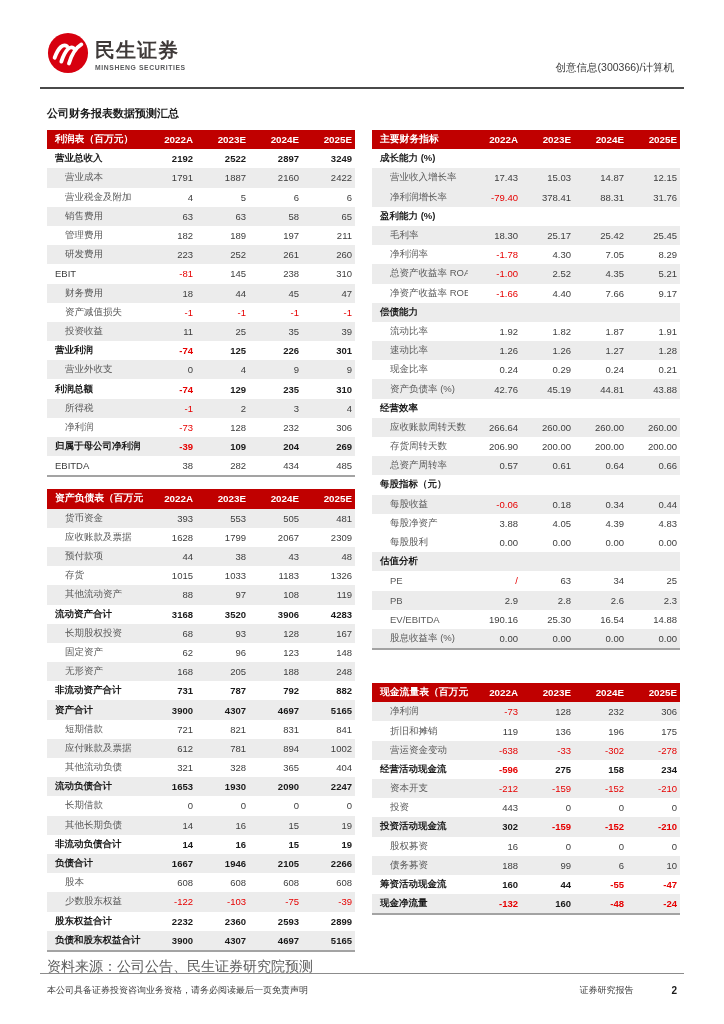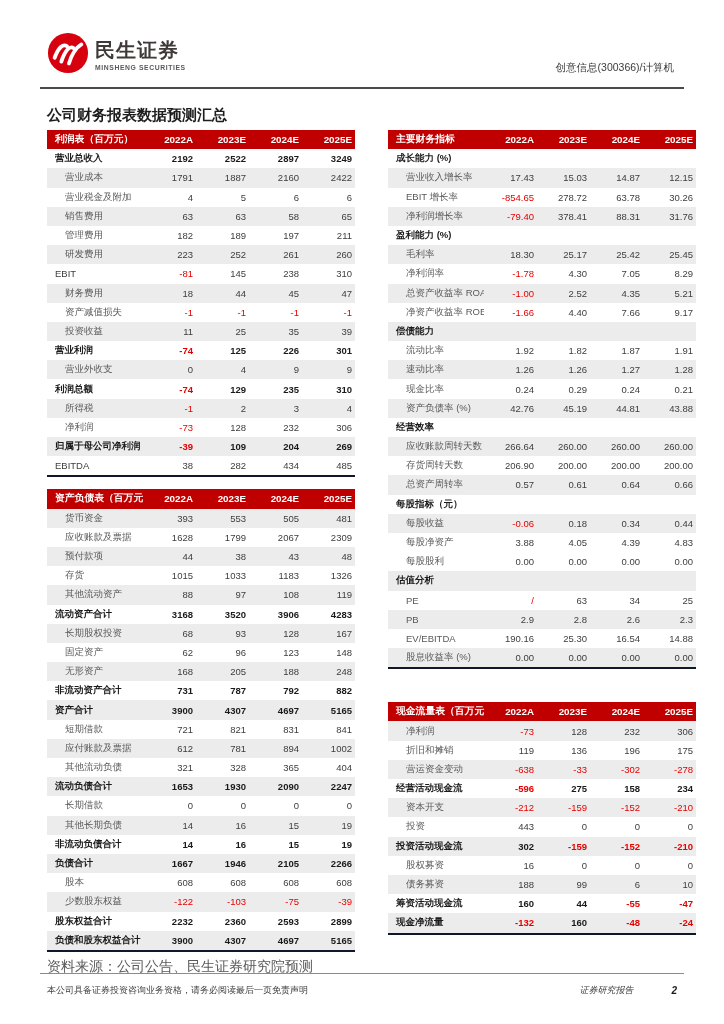--- a/index.html
+++ b/index.html
@@ -14,29 +14,29 @@
   .brand-header{position:absolute;top:31px;left:47px;right:42px;height:46px;}
   .logo-wrap{position:absolute;left:0;top:1px;display:flex;align-items:center;}
   .logo-icon{width:42px;height:42px;display:block;}
   .logo-text{margin-left:6px;padding-top:3px;}
   .brand-cn{font-size:20px;font-weight:700;color:#3f3a39;letter-spacing:1px;line-height:22px;}
   .brand-en{font-size:6.8px;font-weight:700;color:#58595b;letter-spacing:0.6px;margin-top:3px;}
   .doc-ref{position:absolute;right:8px;bottom:2px;font-size:10.5px;color:#3c3c3c;}
   .header-rule{position:absolute;top:87px;left:40px;right:40px;height:2px;background:#4a4a4a;}
 
   
-  .page-title{position:absolute;top:106px;left:47px;font-size:15px;font-weight:700;color:#1d1d1d;}
+  .page-title{position:absolute;top:106px;left:47px;font-size:11px;font-weight:700;color:#1d1d1d;}
 
   
   .col{position:absolute;top:130px;width:308px;}
   .col-left{left:47px;}
-  .col-right{left:388px;}
+  .col-right{left:372px;}
 
   
-  .fin-table{width:308px;border-bottom:2px solid #0f172a;}
+  .fin-table{width:308px;border-bottom:2px solid #a3a3a3;}
   .ft-row{display:flex;align-items:center;height:19.2px;}
   .ft-header{background:#c00000;}
   .ft-header .cell-label{color:#fff;font-weight:700;font-size:9.8px;padding-left:8px;}
   .ft-header .cell-value{color:#fff;font-weight:700;font-size:9.8px;}
   .cell-label{flex:1 1 auto;font-size:9.5px;color:#595959;padding-left:8px;white-space:nowrap;overflow:hidden;}
   .cell-value{flex:0 0 53px;width:53px;text-align:right;font-size:9.5px;color:#3d3d3d;padding-right:3px;box-sizing:border-box;white-space:nowrap;}
   .ft-row.sub .cell-label{padding-left:18px;}
   .ft-row.bold .cell-label,.ft-row.section .cell-label,
   .ft-row.bold .cell-value{color:#1a1a1a;font-weight:700;}
   .ft-row.flat .cell-label{color:#3d3d3d;}
@@ -47,21 +47,21 @@
   .gap-after-income{margin-top:12px;}
   .gap-after-metrics{margin-top:33px;}
 
   
   .source-note{margin-top:6px;font-size:14px;color:#595959;}
 
   
   .footer-rule{position:absolute;top:973px;left:40px;right:40px;height:1px;background:#8c8c8c;}
   .footer{position:absolute;top:984px;left:47px;right:47px;display:flex;justify-content:space-between;align-items:center;}
   .footer-disclaimer{font-size:9px;color:#3d3d3d;}
-  .footer-right{display:flex;align-items:center;font-style:italic;}
+  .footer-right{display:flex;align-items:center;}
   .footer-report-type{font-size:9px;color:#3d3d3d;}
   .footer-page-num{font-size:10px;font-weight:700;color:#1a1a1a;margin-left:38px;}
 </style>
 </head>
 <body>
 
 <div class="page">
 
   <div class="brand-header">
     <div class="logo-wrap">
@@ -402,27 +402,20 @@
           <div class="cell-value"></div>
           <div class="cell-value"></div>
         </div>
         <div class="ft-row sub striped">
           <div class="cell-label">营业收入增长率</div>
           <div class="cell-value">17.43</div>
           <div class="cell-value">15.03</div>
           <div class="cell-value">14.87</div>
           <div class="cell-value">12.15</div>
         </div>
-        <div class="ft-row sub">
-          <div class="cell-label">EBIT 增长率</div>
-          <div class="cell-value neg">-854.65</div>
-          <div class="cell-value">278.72</div>
-          <div class="cell-value">63.78</div>
-          <div class="cell-value">30.26</div>
-        </div>
         <div class="ft-row sub striped">
           <div class="cell-label">净利润增长率</div>
           <div class="cell-value neg">-79.40</div>
           <div class="cell-value">378.41</div>
           <div class="cell-value">88.31</div>
           <div class="cell-value">31.76</div>
         </div>
         <div class="ft-row section">
           <div class="cell-label">盈利能力 (%)</div>
           <div class="cell-value"></div>

